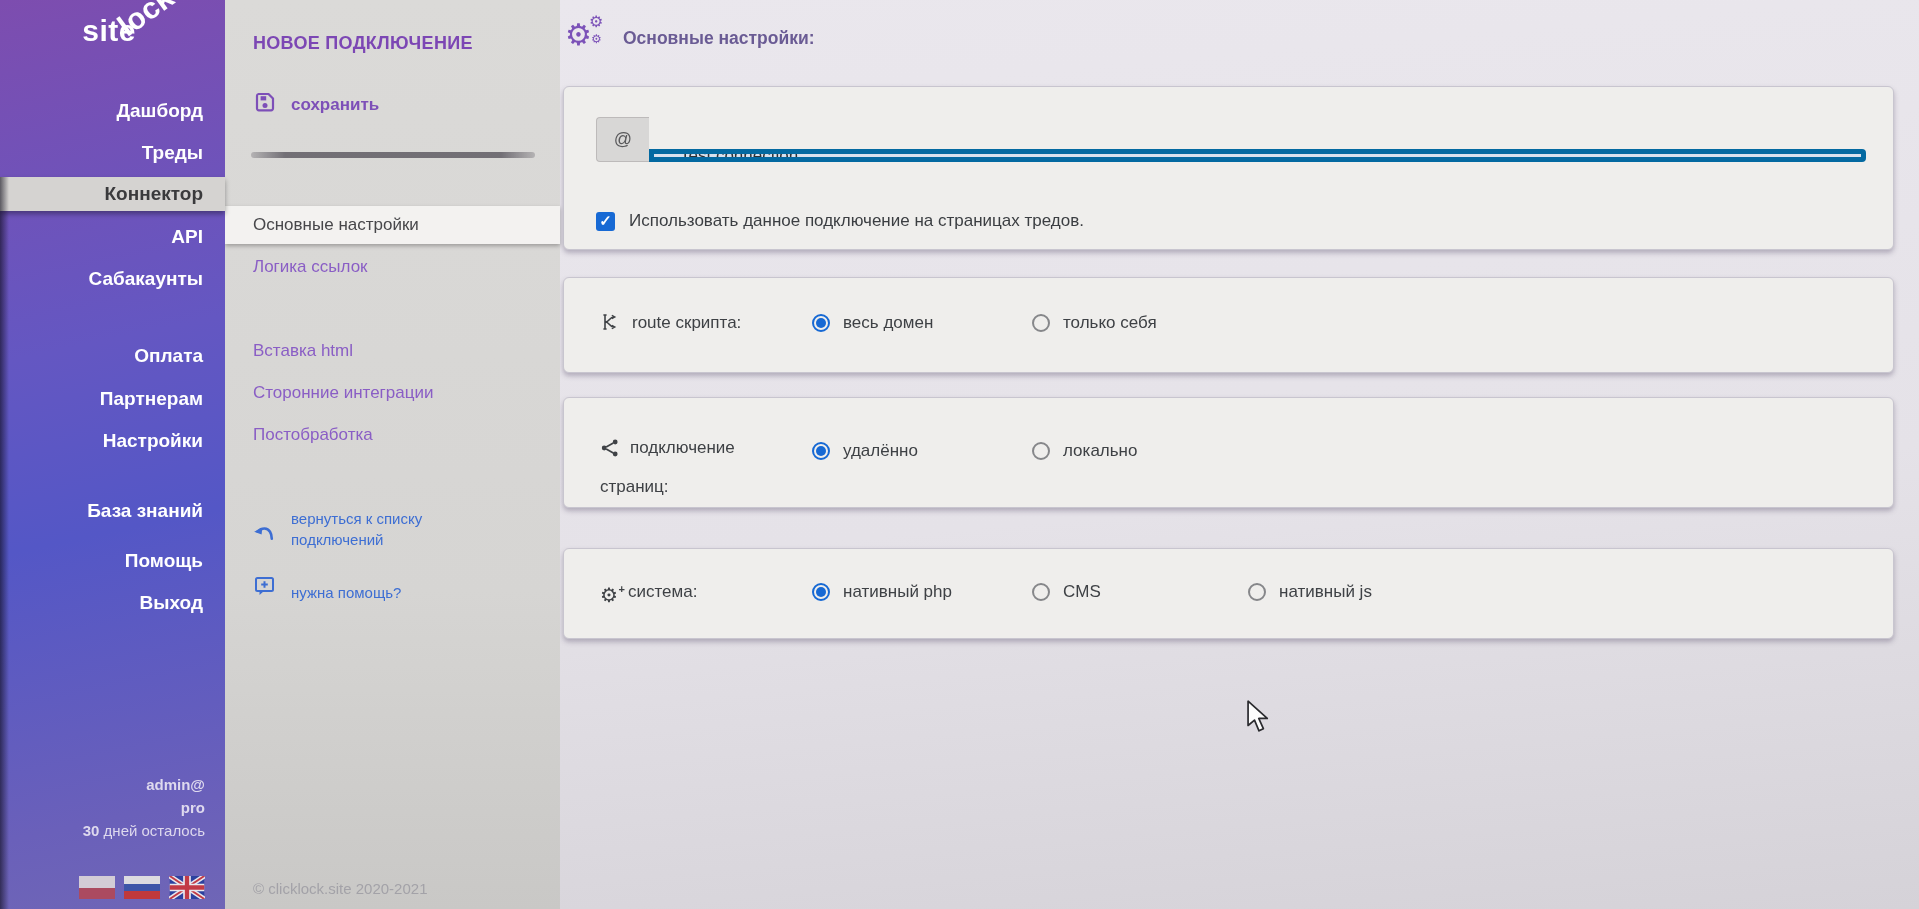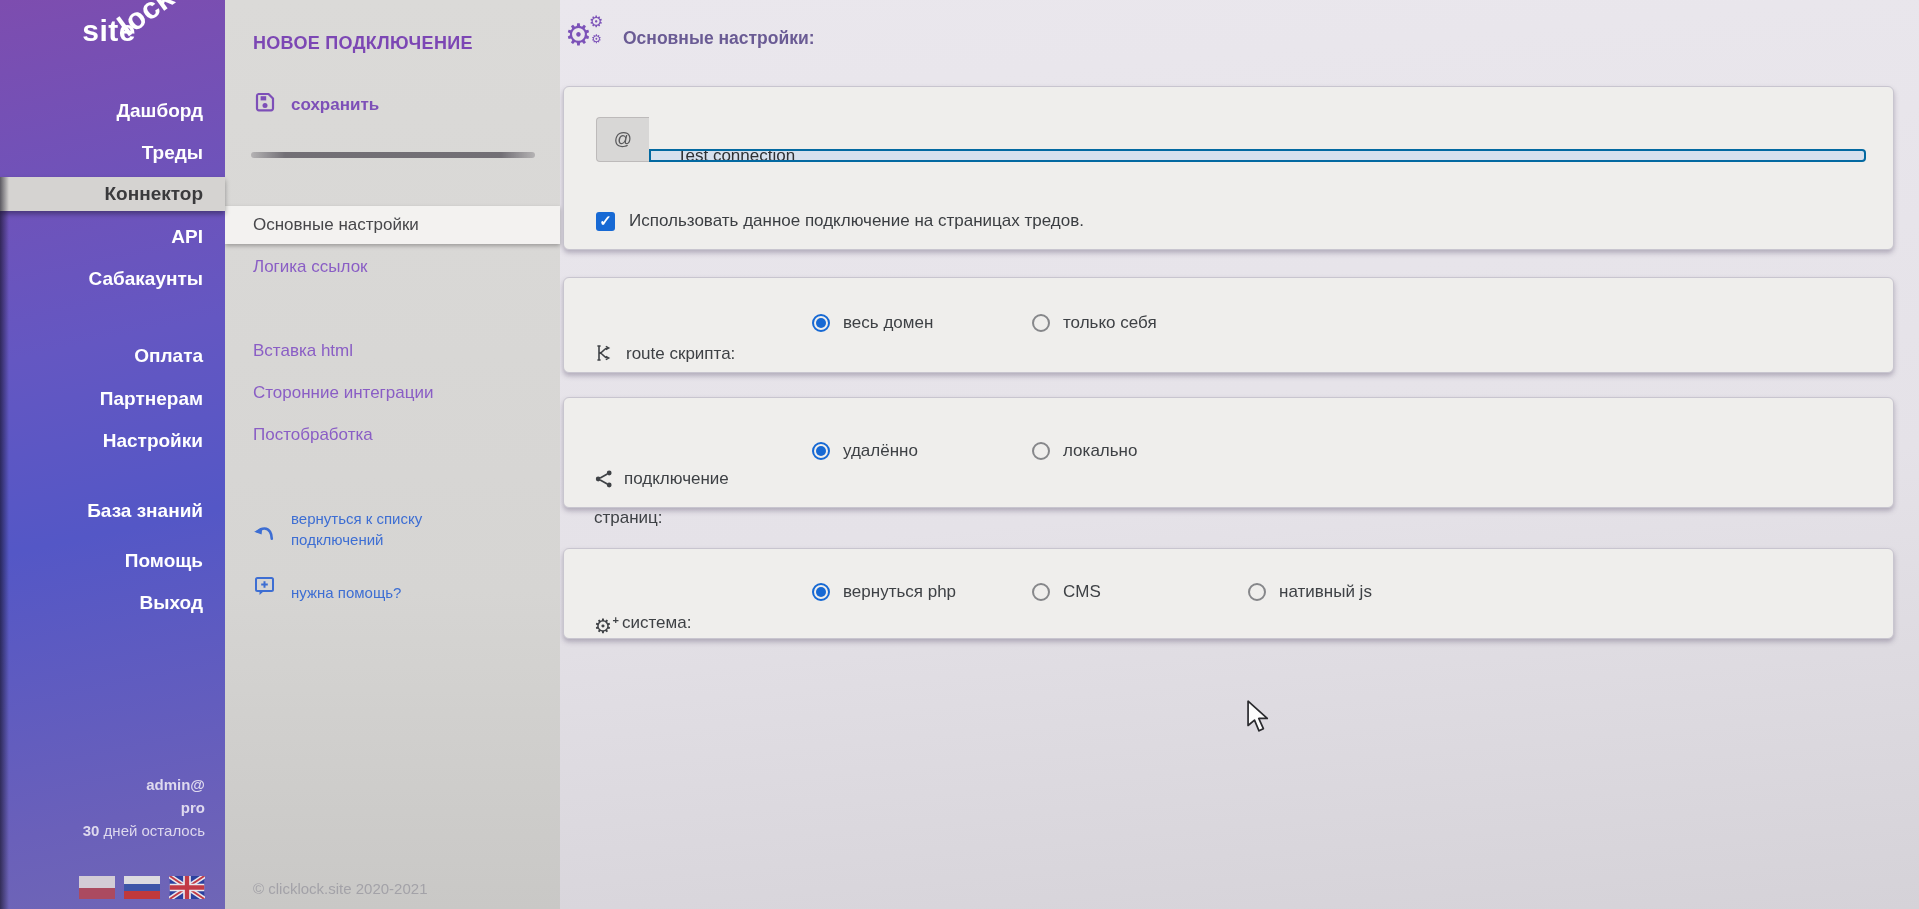--- a/index.html
+++ b/index.html
@@ -60,29 +60,29 @@
         border-radius:6px;box-shadow:0 3px 5px rgba(80,70,100,.35);box-sizing:border-box;}
   #card1{top:86px;height:164px;}
   #card2{top:277px;height:96px;}
   #card3{top:397px;height:111px;}
   #card4{top:548px;height:91px;}
 
   .igroup{position:absolute;left:32px;top:30px;width:1270px;height:45px;display:flex;}
   .iprefix{width:53px;background:#d8d7d6;border:1px solid #bdbaba;border-right:none;
            border-radius:4px 0 0 4px;color:#5a5a5c;font-size:18px;display:flex;
            align-items:center;justify-content:center;box-sizing:border-box;}
-  .iname{flex:1;background:#d7e1ee;border:2px solid #0369a1;border-radius:0 4px 4px 0;
+  .iname{flex:1;background:#d7e1ee;border:5px solid #0369a1;border-radius:0 4px 4px 0;
          font-size:17px;color:#2e3135;padding:0 10px 0 26px;outline:none;
          font-family:"Liberation Sans",sans-serif;box-sizing:border-box;margin-top:32px;}
   .chkrow{position:absolute;left:32px;top:124px;display:flex;align-items:center;gap:14px;cursor:pointer;}
   .chk{width:19px;height:19px;background:#1769d4;border-radius:3px;color:#fff;font-size:15px;
        font-weight:bold;display:flex;align-items:center;justify-content:center;}
   .chklabel{font-size:17px;color:#3b3e42;}
 
-  .rowlab{position:absolute;left:30px;width:195px;font-size:17px;color:#3e4145;line-height:34px;margin-top:31px;}
+  .rowlab{position:absolute;left:36px;width:195px;font-size:17px;color:#3e4145;line-height:34px;}
   .rowlab .icon{display:inline-block;vertical-align:-5px;margin-right:10px;}
   .opt{position:absolute;display:flex;align-items:center;gap:13px;height:34px;cursor:pointer;}
   .rad{width:18px;height:18px;border-radius:50%;box-sizing:border-box;position:relative;flex:0 0 auto;}
   .rad.sel{border:2px solid #1769d4;}
   .rad.sel::after{content:"";position:absolute;left:50%;top:50%;width:10px;height:10px;margin:-5px 0 0 -5px;
                   border-radius:50%;background:#1769d4;}
   .rad.un{border:2px solid #86878a;}
   .optlabel{font-size:17px;color:#3e4145;}
 
   .cursor{position:absolute;left:1246px;top:700px;z-index:9;}
@@ -238,21 +238,21 @@
       </div>
     </div>
 
     <div class="card" id="card4">
       <div class="rowlab" style="top:26px">
         <span class="icon" style="position:relative;font-size:20px;color:#3f4246;line-height:20px;">⚙<span style="position:absolute;top:-6px;right:-7px;font-size:11px;font-weight:bold;">+</span>
         </span><span>система:</span>
       </div>
       <div class="opt" style="left:248px;top:26px">
         <span class="rad sel"></span>
-        <span class="optlabel">вернуться php</span>
+        <span class="optlabel">нативный php</span>
       </div>
       <div class="opt" style="left:468px;top:26px">
         <span class="rad un"></span>
         <span class="optlabel">CMS</span>
       </div>
       <div class="opt" style="left:684px;top:26px">
         <span class="rad un"></span>
         <span class="optlabel">нативный js</span>
       </div>
     </div>

